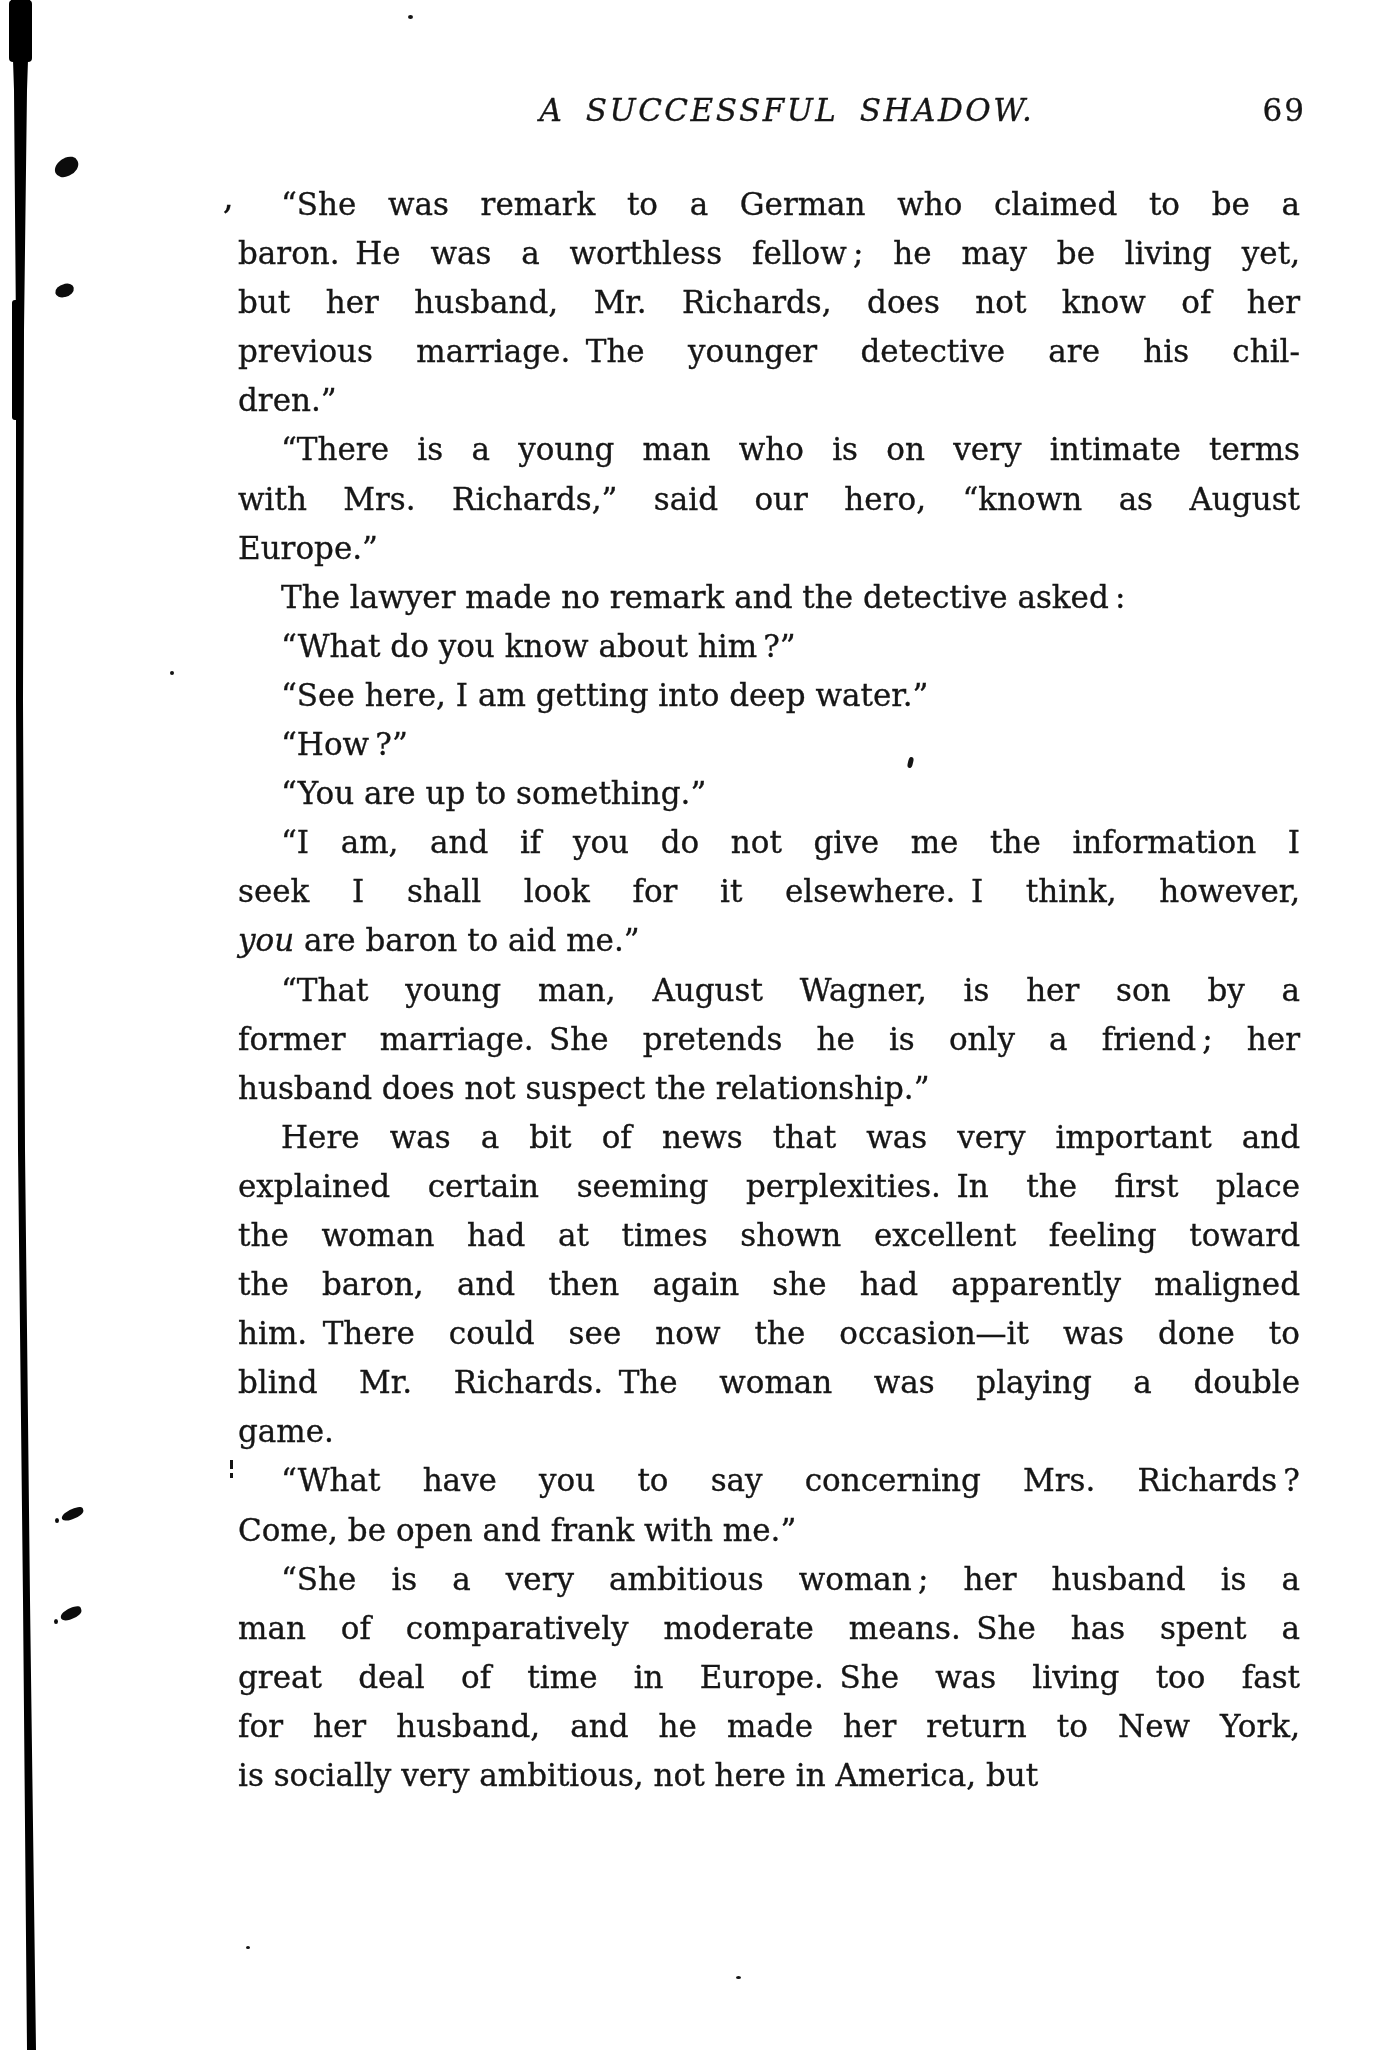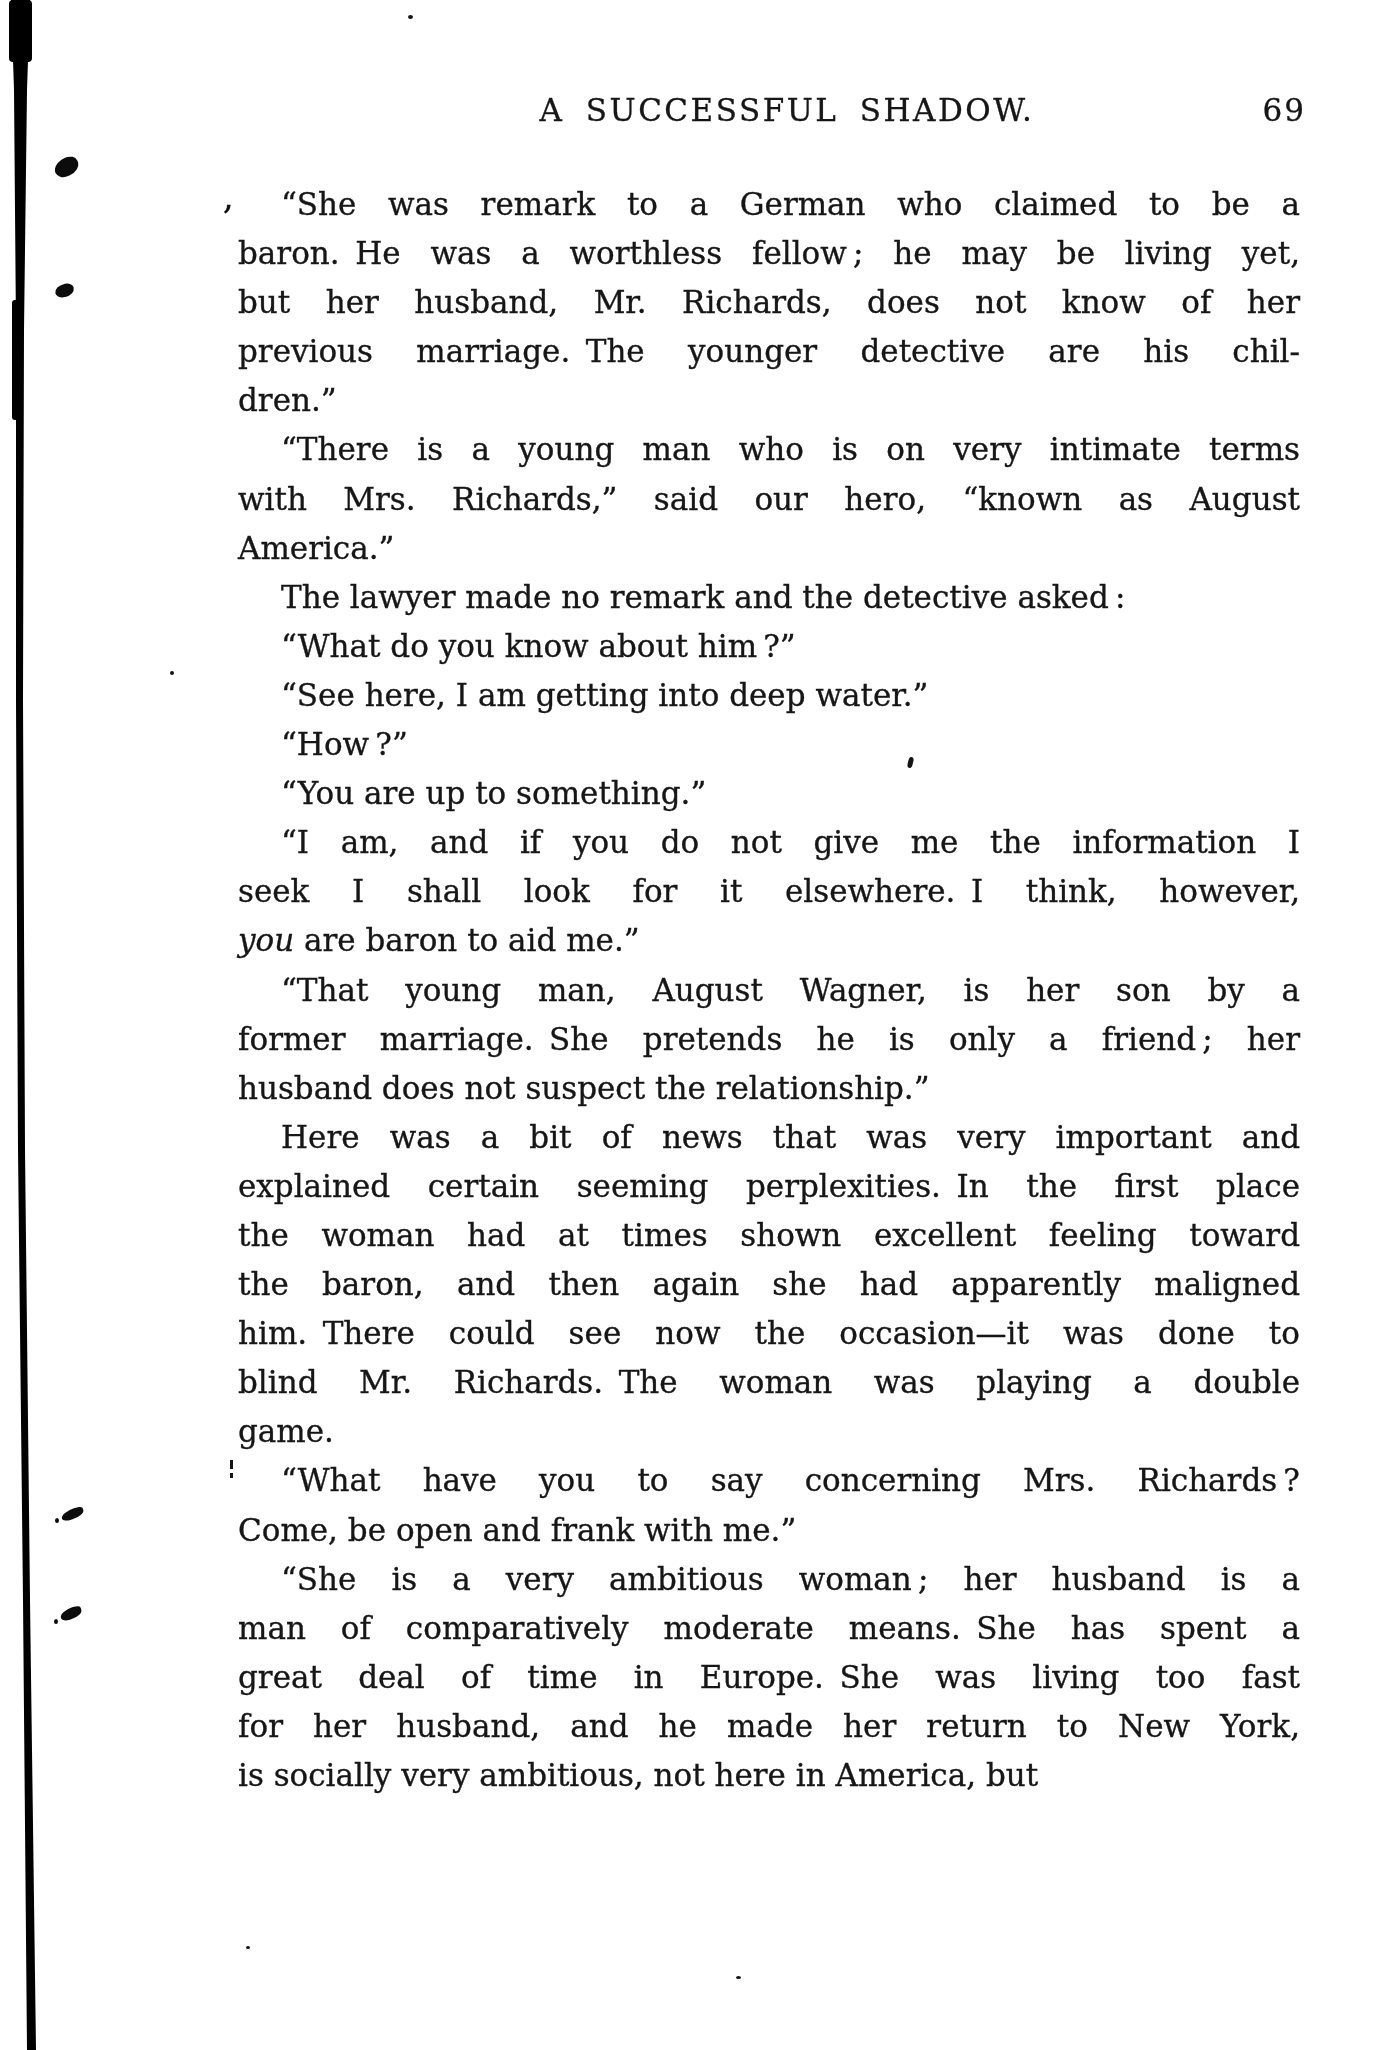--- a/index.html
+++ b/index.html
@@ -10,21 +10,21 @@
     overflow:hidden;
     font-family:"DejaVu Serif","Liberation Serif",serif;
     color:#161616;
   }
   
   .head-row{
     position:absolute;left:238px;top:88px;width:1062px;height:44px;
   }
   .running-head{
     position:absolute;left:0;right:0;text-align:center;
-    font-size:31px;line-height:44px;
+    font-style:italic;font-size:31px;line-height:44px;
     letter-spacing:2.5px;word-spacing:9px;
     -webkit-text-stroke:0.3px #161616;
     transform:translateX(18px);
   }
   .page-number{
     position:absolute;right:-6px;top:0;
     font-size:31px;line-height:44px;letter-spacing:2px;
     -webkit-text-stroke:0.3px #161616;
   }
   
@@ -101,21 +101,21 @@
   </div>
 
   <div class="page-body">
       <div class="line first">“She was remark to a German who claimed to be a</div>
       <div class="line">baron. He was a worthless fellow ; he may be living yet,</div>
       <div class="line">but her husband, Mr. Richards, does not know of her</div>
       <div class="line">previous marriage. The younger detective are his chil-</div>
       <div class="line end">dren.”</div>
       <div class="line first">“There is a young man who is on very intimate terms</div>
       <div class="line">with Mrs. Richards,” said our hero, “known as August</div>
-      <div class="line end">America.”</div>
+      <div class="line end">Europe.”</div>
       <div class="line first end">The lawyer made no remark and the detective asked :</div>
       <div class="line first end">“What do you know about him ?”</div>
       <div class="line first end">“See here, I am getting into deep water.”</div>
       <div class="line first end">“How ?”</div>
       <div class="line first end">“You are up to something.”</div>
       <div class="line first">“I am, and if you do not give me the information I</div>
       <div class="line">seek I shall look for it elsewhere. I think, however,</div>
       <div class="line end"><span class="em">you</span><span> are baron to aid me.”</span></div>
       <div class="line first">“That young man, August Wagner, is her son by a</div>
       <div class="line">former marriage. She pretends he is only a friend ; her</div>

